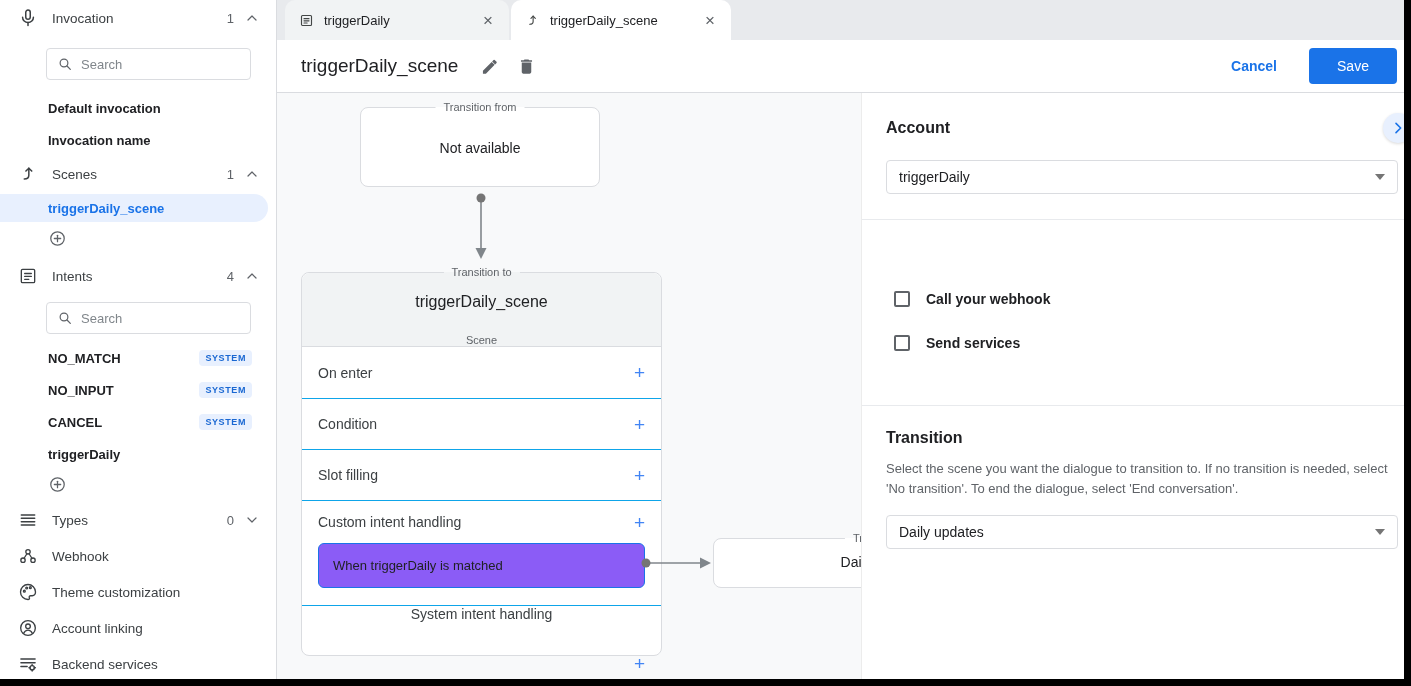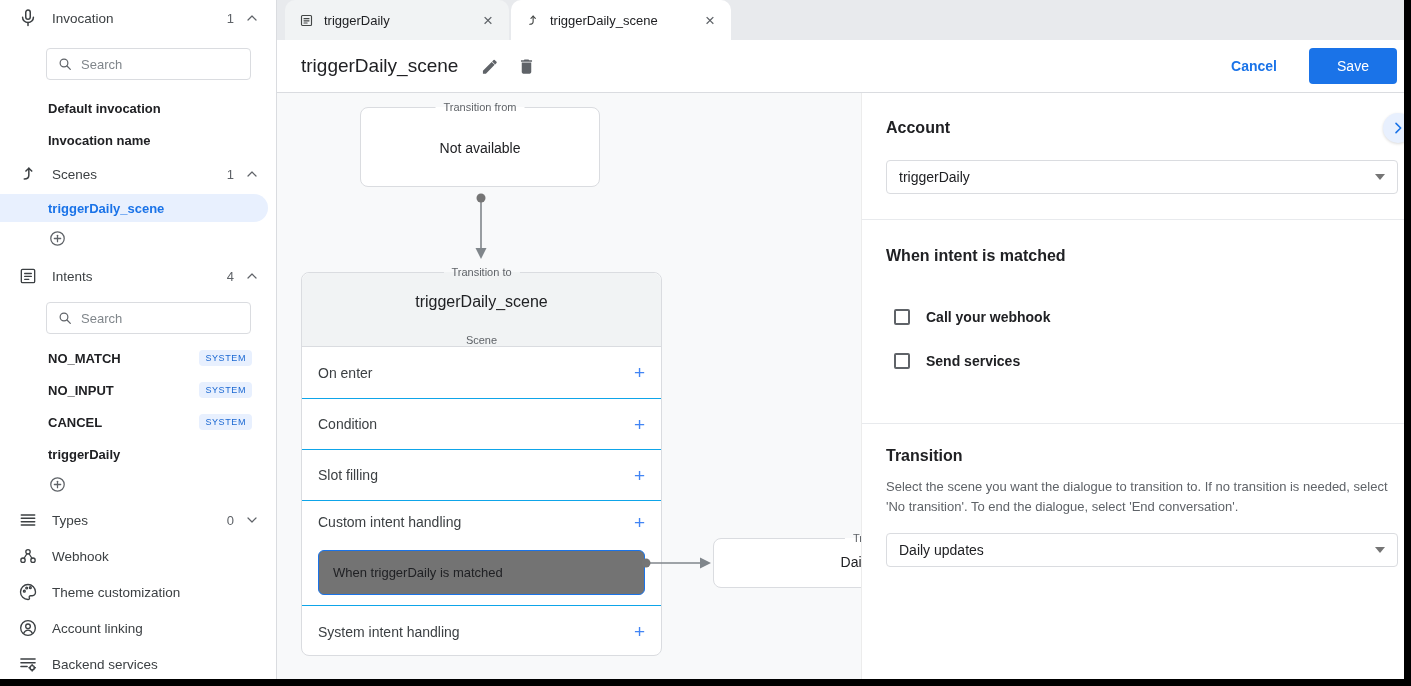--- a/index.html
+++ b/index.html
@@ -14,21 +14,21 @@
   .sidebar { position:absolute; left:0; top:0; width:277px; height:686px; background:#fff; border-right:1px solid #dadce0; z-index:5; }
   .side-row { height:36px; display:flex; align-items:center; padding:0 16px 0 18px; font-size:13.5px; color:#3c4043; cursor:pointer; }
   .side-row .icon { width:20px; height:20px; margin-right:14px; flex:none; display:flex; align-items:center; }
   .side-row .count { margin-left:auto; color:#5f6368; font-size:13px; }
   .side-row .chev { width:16px; height:16px; margin-left:10px; color:#5f6368; }
   .side-search { margin:12px 24px 12px 46px; height:32px; width:205px; border:1px solid #dadce0; border-radius:4px; display:flex; align-items:center; padding:4px 10px; background:#fff; }
   .side-search .icon { width:16px; height:16px; color:#5f6368; margin-right:8px; flex:none; }
   .side-search input { border:none; outline:none; width:150px; font-size:13px; font-family:"Liberation Sans",sans-serif; color:#202124; background:transparent; }
   .side-search input::placeholder { color:#80868b; }
   .side-item { height:32px; display:flex; align-items:center; padding-left:48px; padding-right:24px; font-size:13px; font-weight:bold; color:#202124; cursor:pointer; }
-  .side-item .badge { margin-left:auto; background:#e8f0fe; color:#1967d2; font-size:9px; font-weight:normal; letter-spacing:.6px; border-radius:4px; padding:3px 6px; }
+  .side-item .badge { margin-left:auto; background:#e8f0fe; color:#1967d2; font-size:9px; font-weight:bold; letter-spacing:.6px; border-radius:4px; padding:3px 6px; }
   .side-item .badge:empty { display:none; }
   .pill { height:28px; display:flex; align-items:center; padding-left:48px; width:268px; background:#e8f0fe; border-radius:0 14px 14px 0; color:#1a73e8; font-size:13px; font-weight:bold; cursor:pointer; margin:2px 0; }
   .plus-row { height:28px; display:flex; align-items:center; padding-left:48px; color:#5f6368; cursor:pointer; }
   .plus-row .icon { width:19px; height:19px; } .mt6 { margin-top:6px; } .mt4 { margin-top:4px; }
   .search-intents { margin-top:8px; margin-bottom:8px; }
 
   
   .tabstrip { position:absolute; left:277px; top:0; width:1134px; height:40px; background:#e8eaed; display:flex; align-items:flex-end; z-index:4; }
   .tab { height:40px; display:flex; align-items:center; padding:0 12px 0 14px; font-size:13px; color:#202124; border-radius:10px 10px 0 0; cursor:pointer; }
   .tab .ticon { width:15px; height:15px; margin-right:10px; color:#444746; flex:none; }
@@ -57,22 +57,22 @@
   .from-box .node-text { position:absolute; width:100%; text-align:center; top:32px; font-size:14px; color:#202124; }
   .scene-card { left:24px; top:179px; width:361px; height:384px; }
   .scene-head { background:#f1f3f4; border-bottom:1px solid #dadce0; border-radius:8px 8px 0 0; height:74px; text-align:center; padding-top:20px; }
   .scene-head .t { font-size:16px; color:#202124; }
   .scene-head .s { font-size:11px; color:#5f6368; margin-top:23px; }
   .scard-row { height:51px; display:flex; align-items:center; padding:0 16px; font-size:14px; color:#3c4043;gap:32px; }
   .scard-row + .scard-row, .custom-sec, .scard-row.sys { border-top:1px solid #0ea5e9; }
   .scard-row .add, .custom-label .add { margin-left:auto; color:#4285f4; font-size:19px; font-weight:400; cursor:pointer; line-height:1; }
   .custom-sec { height:105px; }
   .custom-label { height:42px; display:flex; align-items:center; padding:0 16px; font-size:14px; color:#3c4043; }
-  .matched-box { margin:7px 16px; height:45px; border:1.5px solid #1a73e8; background:#737373; border-radius:6px; display:flex; align-items:center; padding:0 14px; font-size:13px; color:#202124; cursor:pointer; }
-  .scard-row.sys { height:52px; }
+  .matched-box { margin:0 16px; height:45px; border:1.5px solid #1a73e8; background:#8b5cf6; border-radius:6px; display:flex; align-items:center; padding:0 14px; font-size:13px; color:#202124; cursor:pointer; }
+  .scard-row.sys { height:52px;flex-direction:column; }
   .target-card { left:436px; top:445px; width:340px; height:50px; }
   .target-card .node-text { position:absolute; width:100%; text-align:center; top:15px; font-size:14px; color:#202124; }
   .flow-svg { position:absolute; inset:0; pointer-events:none; z-index:3; }
 
   
   .panel { position:absolute; left:861px; top:93px; width:544px; height:587px; background:#fff; border-left:1px solid #ececec; z-index:2; }
   .p-section { padding:0 8px 0 24px; }
   .p-heading { font-size:16px; color:#202124; }
   .p-divider { border:none; border-top:1px solid #e8eaed; height:0; }
   .dropdown { height:34px; border:1px solid #dadce0; border-radius:4px; display:flex; align-items:center; padding:0 12px; font-size:14px; color:#202124; cursor:pointer; background:#fff; }
@@ -372,21 +372,20 @@
         <h2 class="p-heading">Account</h2>
       </div>
     <div class="dropdown">
       <span>triggerDaily</span>
       <span class="caret"></span>
     </div>
   </section>
   <hr class="p-divider">
 
   <section class="p-section s-matched">
-    <h2 class="p-heading">When intent is matched</h2>
     <div class="check-row first">
       <span class="checkbox"></span>
       <span class="clabel">Call your webhook</span>
     </div>
     <div class="check-row second">
       <span class="checkbox"></span>
       <span class="clabel">Send services</span>
     </div>
   </section>
   <hr class="p-divider">

